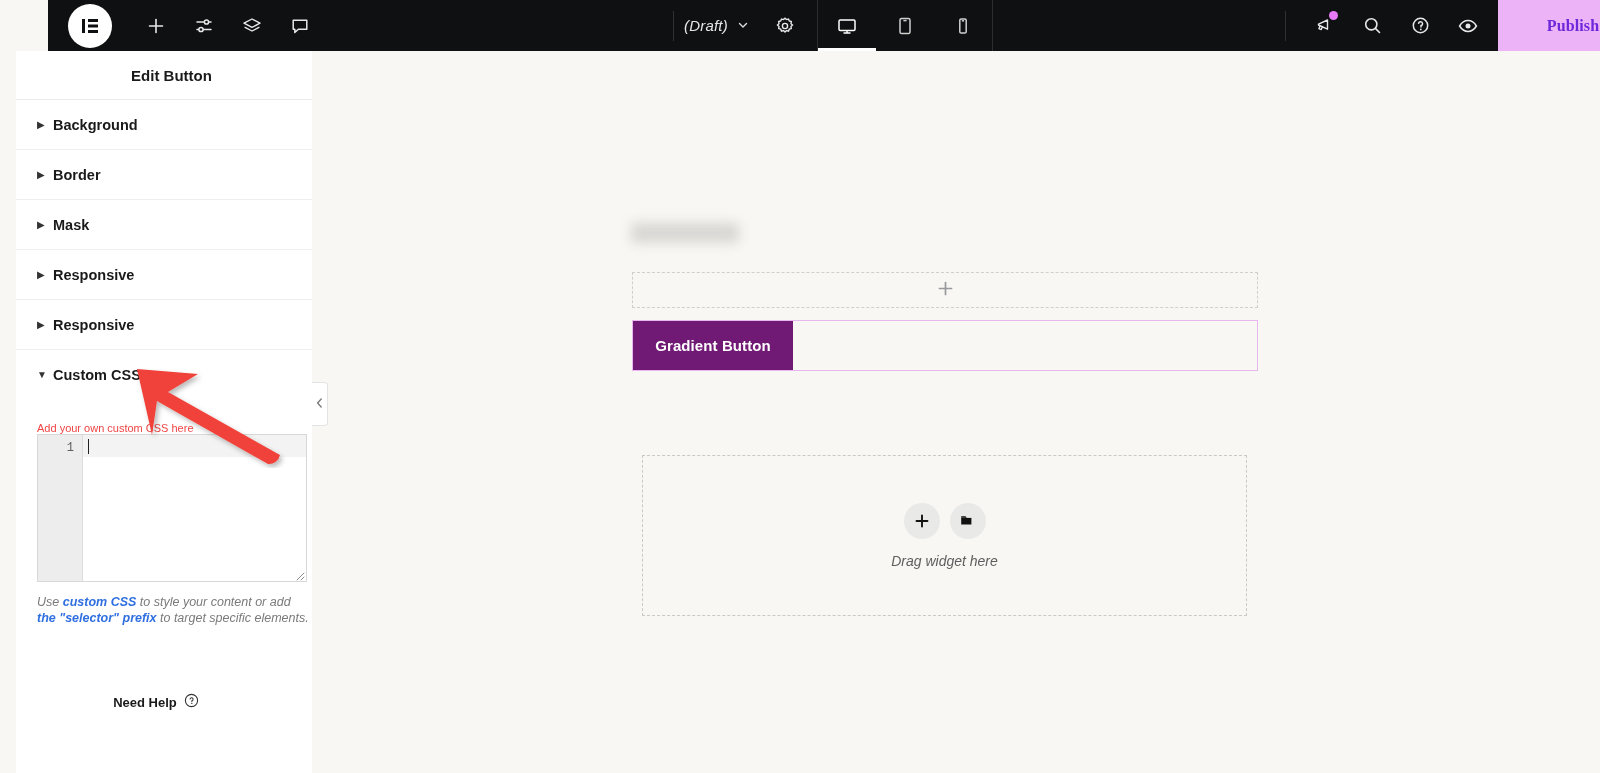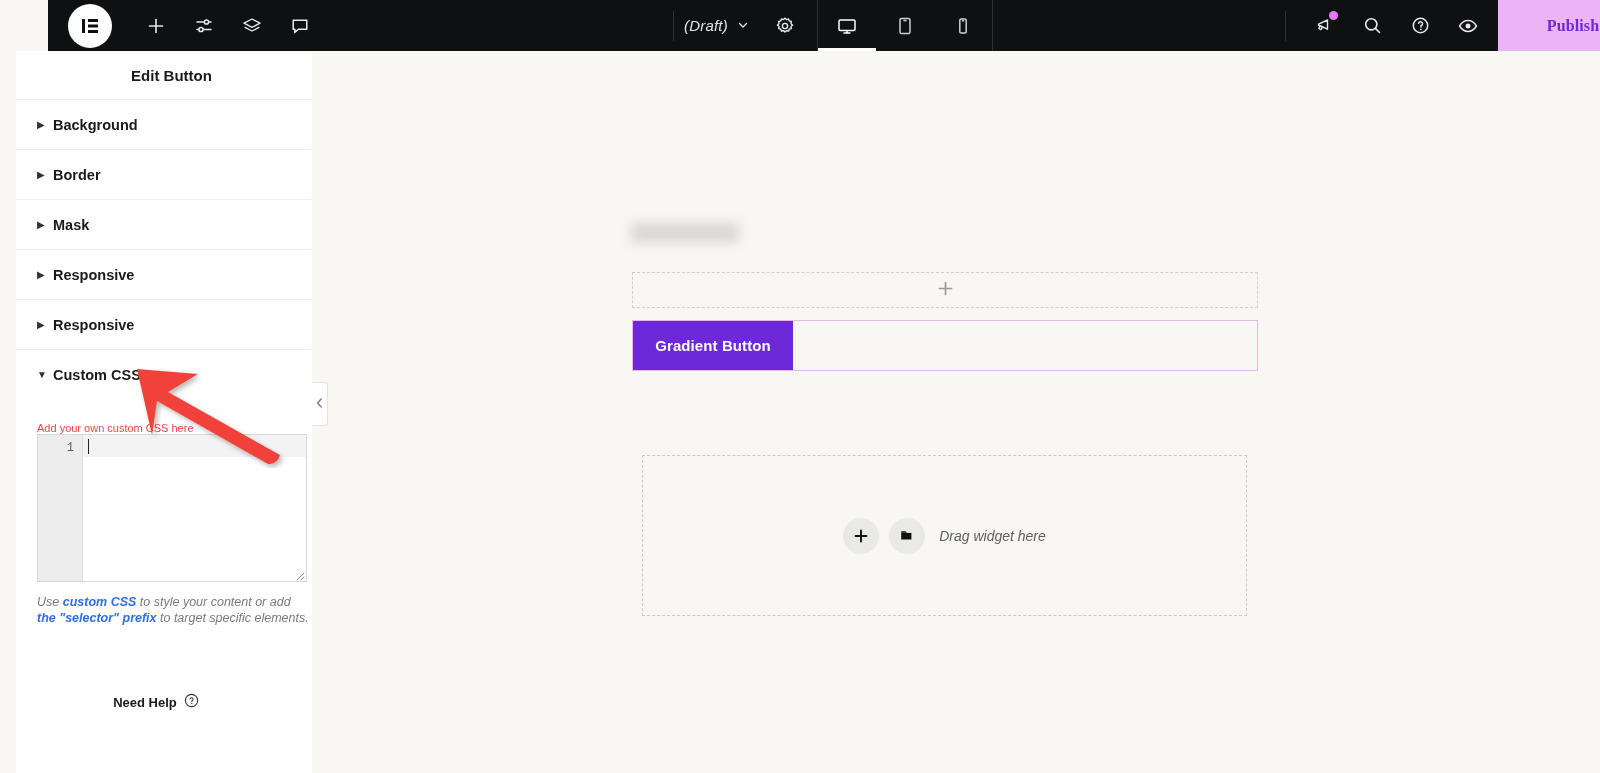--- a/index.html
+++ b/index.html
@@ -138,27 +138,27 @@
     position:absolute; left:320px; top:221px; width:626px; height:36px;
     border:1px dashed #cfcfcb; display:flex; align-items:center; justify-content:center;
     color:#97999c; cursor:pointer;
   }
   .btn-container{
     position:absolute; left:320px; top:269px; width:626px; height:51px;
     border:1px solid #e7b8f0; background:transparent;
   }
   .gradient-btn{
     position:absolute; left:321px; top:270px; width:160px; height:49px;
-    background:#6d28d9; color:#ffffff; font-size:15px; font-weight:700;
+    background:#701a75; color:#ffffff; font-size:15px; font-weight:700;
     display:flex; align-items:center; justify-content:center; cursor:pointer;
     letter-spacing:.1px;
   }
   .dropzone{
     position:absolute; left:330px; top:404px; width:605px; height:161px;
-    border:1px dashed #c9c9c5; display:flex; flex-direction:row;
+    border:1px dashed #c9c9c5; display:flex; flex-direction:column;
     align-items:center; justify-content:center; gap:14px;
   }
   .dz-buttons{ display:flex; gap:10px; }
   .dz-circle{
     width:36px; height:36px; border-radius:50%; background:#e9e9e7;
     display:flex; align-items:center; justify-content:center; color:#111; cursor:pointer;
   }
   .dz-label{ font-size:14px; font-style:italic; color:#5e5e5e; }
 
   

